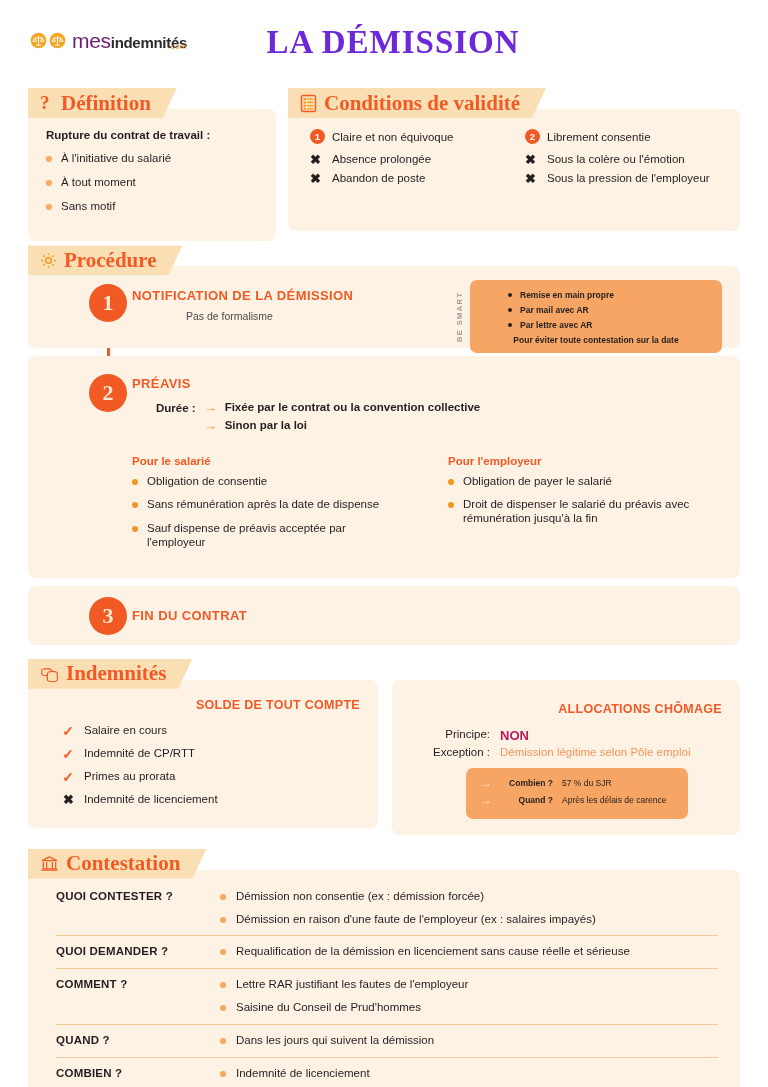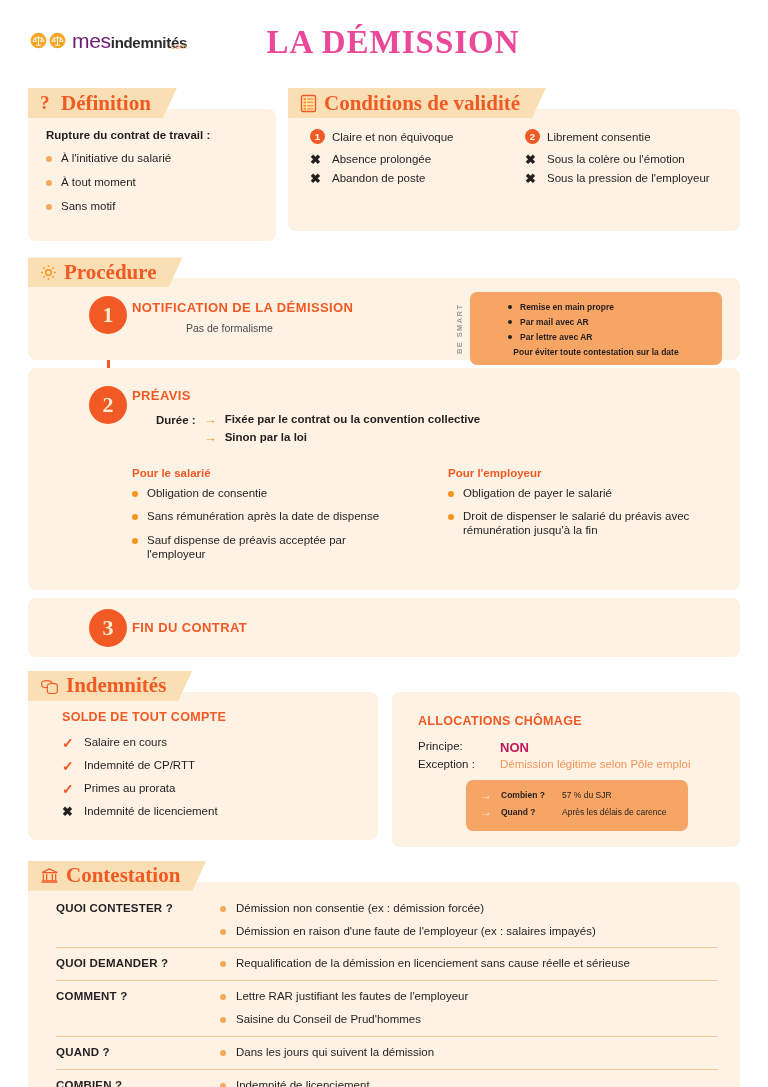--- a/index.html
+++ b/index.html
@@ -21,21 +21,21 @@
   .logo-text .t2 { font-size: 15px; color: #2b2b2b; font-weight: bold; letter-spacing: -0.3px; }
   .logo-text .t3 { position: absolute; right: 0; top: 13px; font-size: 8px; color: #f0a04b; letter-spacing: 0.3px; }
 
   .main-title {
     position: absolute; left: 0; right: 0; top: 24px;
     text-align: center;
     font-family: "Liberation Serif", serif;
     font-weight: bold;
     font-size: 33px;
     letter-spacing: 1px;
-    color: #ec4899;
+    color: #6d28d9;
     padding-left: 18px;
   }
 
   
   .banner {
     position: relative;
     display: inline-flex;
     align-items: center;
     gap: 7px;
     height: 30px;
@@ -130,21 +130,21 @@
   .arrow-list { list-style: none; }
   .arrow-list li { display: flex; align-items: flex-start; gap: 8px; font-size: 11.5px; font-weight: bold; color: #231f20; margin-bottom: 4px; }
   .arr { color: #F7941E; font-size: 13px; line-height: 1.05; flex: 0 0 auto; }
 
   .two-cols { display: flex; gap: 20px; margin-top: 18px; }
   .two-cols .c { flex: 1; }
   .two-cols .c.right { padding-left: 22px; }
   .col-head { font-size: 11.5px; font-weight: bold; color: #F15A24; margin-bottom: 8px; }
 
   
-  .ind-row { display: flex; gap: 14px; padding: 0 28px; }
+  .ind-row { display: flex; gap: 14px; padding: 0 28px; text-align: right; }
   .ind-left { width: 350px; }
   .ind-right { flex: 1; }
   .ind-card { margin-top: -9px; padding: 18px 18px 16px 34px; min-height: 135px; }
   .ind-card.r { padding-left: 26px; padding-top: 22px; }
   .sub-title { font-size: 12.5px; font-weight: bold; color: #F15A24; letter-spacing: 0.3px; margin-bottom: 12px; }
   .kv { display: flex; gap: 10px; font-size: 11.5px; color: #231f20; margin-bottom: 3px; }
   .kv .k { width: 72px; flex: 0 0 auto; }
   .kv .v { font-weight: bold; color: #be185d; font-size: 13px; }
   .kv .v.light { font-weight: normal; color: #F7945A; font-size: 11.5px; }
   .mini-box {
@@ -284,21 +284,21 @@
                   <span class="xmark">✖</span>
                   <span>Sous la pression de l'employeur</span>
                 </li>
             </ul>
           </div>
         </div>
       </div>
     </div>
   </div>
 
-  <div class="sec" style="margin-top:16px;">
+  <div class="sec" style="margin-top:4px;">
     <div class="banner">
       <span class="bicon">
         <svg width="17" height="17" viewBox="0 0 18 18">
             <g fill="none" stroke="#F7941E" stroke-width="1.5">
               <circle cx="9" cy="9" r="3"></circle>
               <path d="M9 1.3v2M9 14.7v2M1.3 9h2M14.7 9h2M3.6 3.6l1.4 1.4M13 13l1.4 1.4M14.4 3.6L13 5M5 13l-1.4 1.4"></path>
             </g>
           </svg>
       </span>
       <span class="blabel">Procédure</span>

